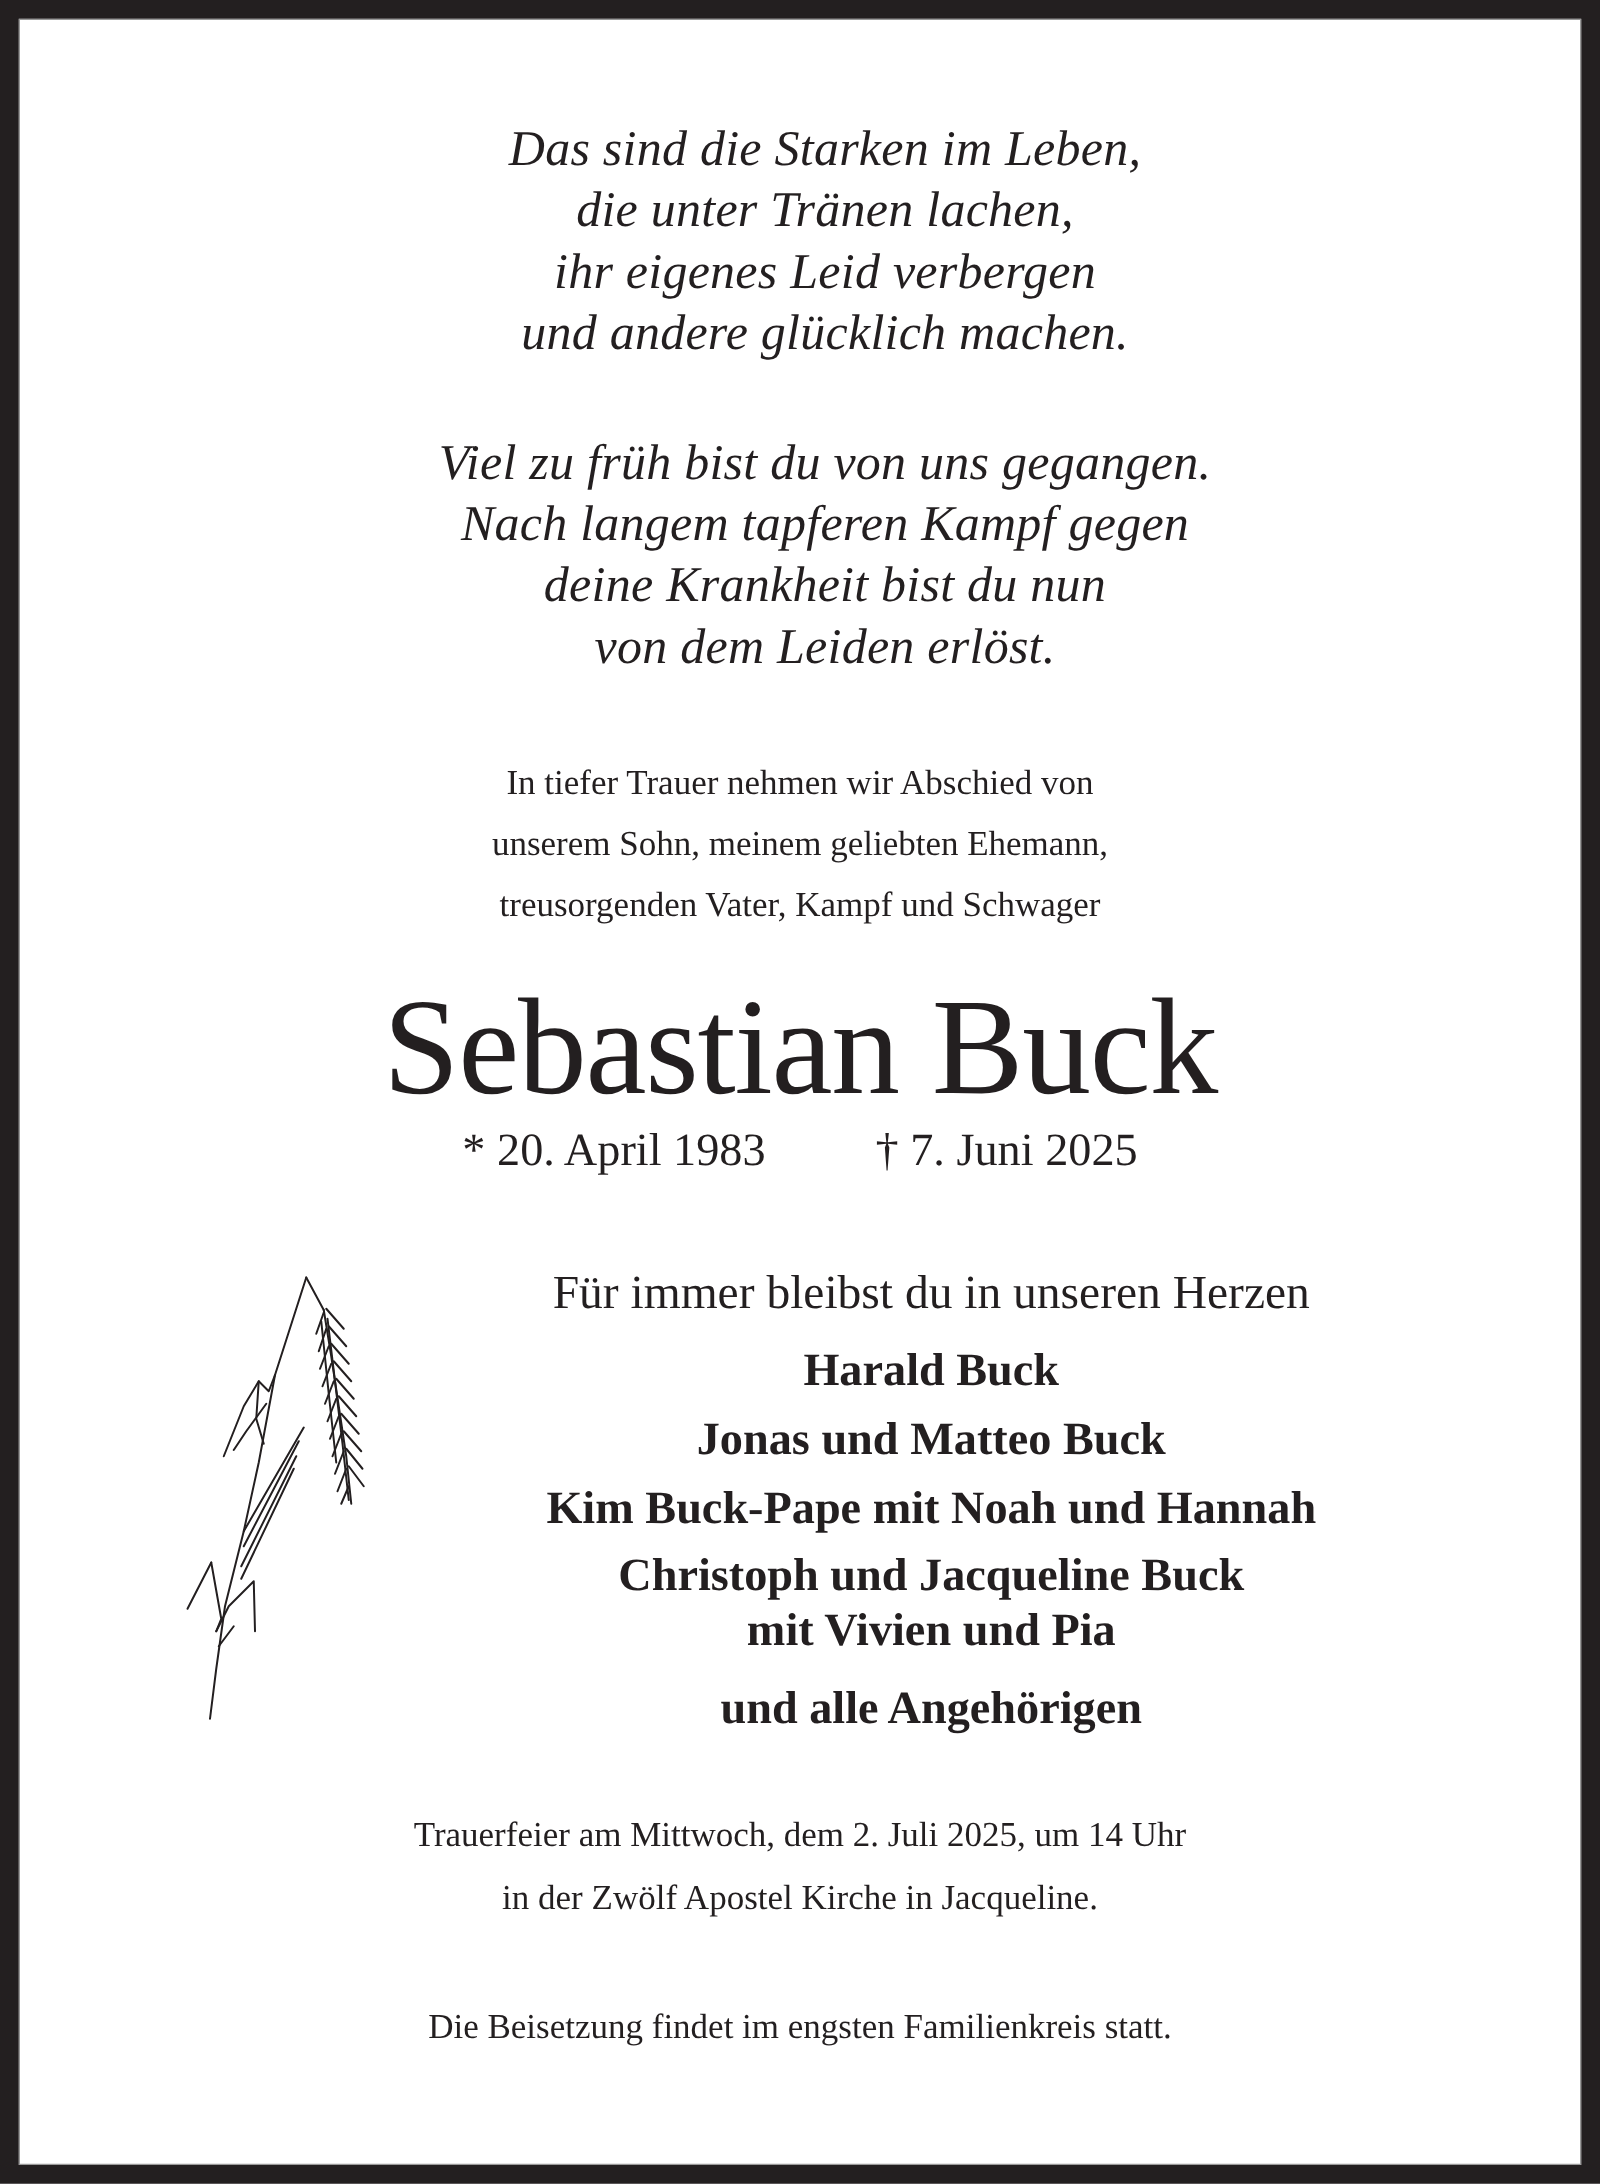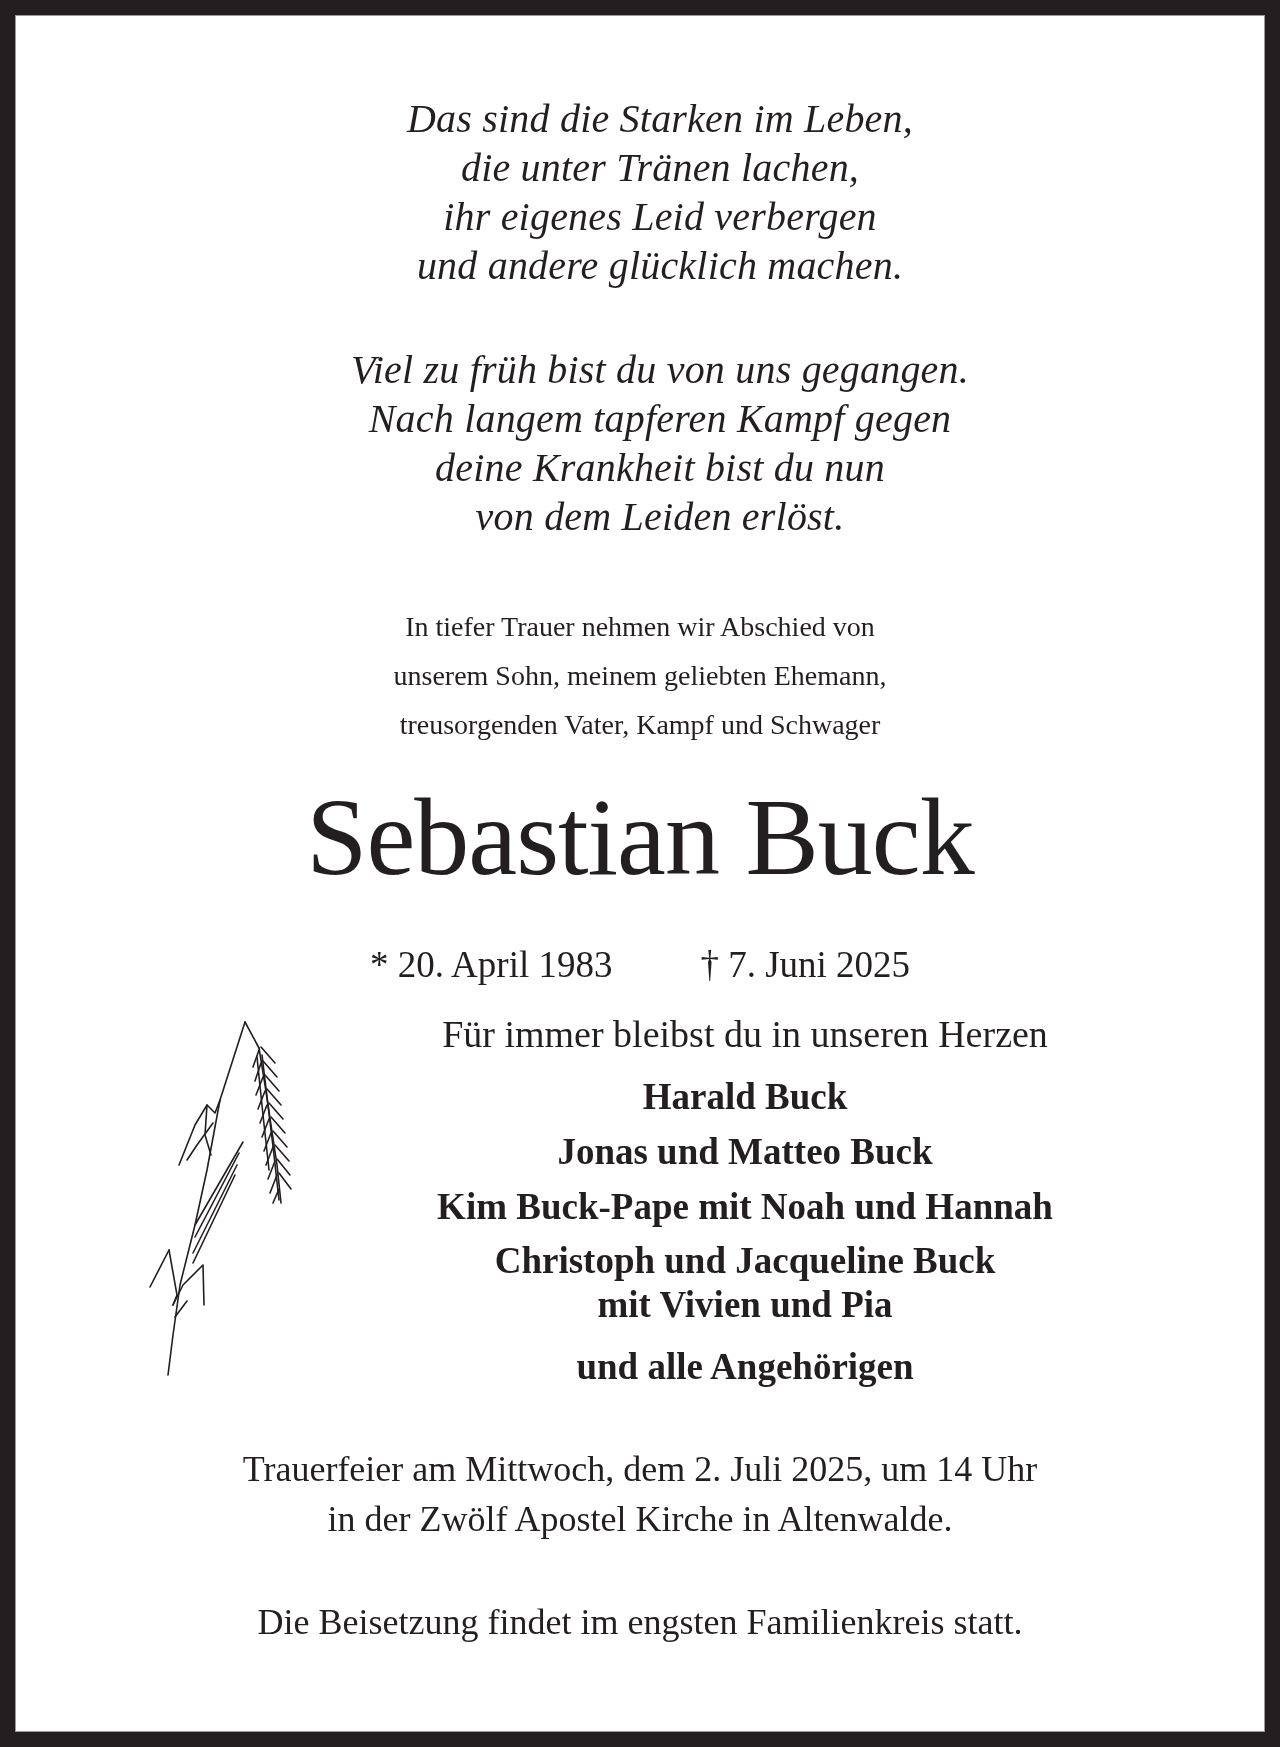--- a/index.html
+++ b/index.html
@@ -82,21 +82,21 @@
     margin-top: 12px;
   }
   .grass {
     position: absolute;
     left: 120px;
     top: 990px;
     width: 170px;
     height: 380px;
   }
   .closing {
-    font-size: 36px;
+    font-size: 28px;
     line-height: 50px;
   }
   .closing .spacer {
     display: block;
     height: 53px;
   }
 </style>
 </head>
 <body>
 
@@ -117,21 +117,21 @@
   </div>
 
   <div class="block intro" style="top: 587px;">
     <span class="line">In tiefer Trauer nehmen wir Abschied von</span>
     <span class="line">unserem Sohn, meinem geliebten Ehemann,</span>
     <span class="line">treusorgenden Vater, Kampf und Schwager</span>
   </div>
 
   <div class="block name" style="top: 762px;">Sebastian Buck</div>
 
-  <div class="block dates" style="top: 928px;">
+  <div class="block dates" style="top: 884px;">
     <span>* 20. April 1983</span><span class="gap"></span><span>† 7. Juni 2025</span>
   </div>
 
   <svg class="grass" viewBox="0 0 170 380" fill="none" stroke="#231f20" stroke-width="1.6" stroke-linecap="round" stroke-linejoin="round">
 
     <path d="M110 17 L85 95 L72 165 L60 220 L45 280 L38 330 L33 370"></path>
 
     <path d="M110 17 L124 43"></path>
 
     <path d="M124 43 L130 80 L136 120 L142 160 L146 198"></path>
@@ -162,18 +162,18 @@
     <span class="line member">Harald Buck</span>
     <span class="line member">Jonas und Matteo Buck</span>
     <span class="line member">Kim Buck-Pape mit Noah und Hannah</span>
     <span class="line member tight" style="margin-top: 5px;">Christoph und Jacqueline Buck</span>
     <span class="line member tight">mit Vivien und Pia</span>
     <span class="line member after-tight">und alle Angehörigen</span>
   </div>
 
   <div class="block closing" style="top: 1429px;">
     <span class="line">Trauerfeier am Mittwoch, dem 2. Juli 2025, um 14 Uhr</span>
-    <span class="line">in der Zwölf Apostel Kirche in Altenwalde.</span>
+    <span class="line">in der Zwölf Apostel Kirche in Jacqueline.</span>
     <span class="spacer"></span>
     <span class="line">Die Beisetzung findet im engsten Familienkreis statt.</span>
   </div>
 
 </div>
 
 </body></html>

